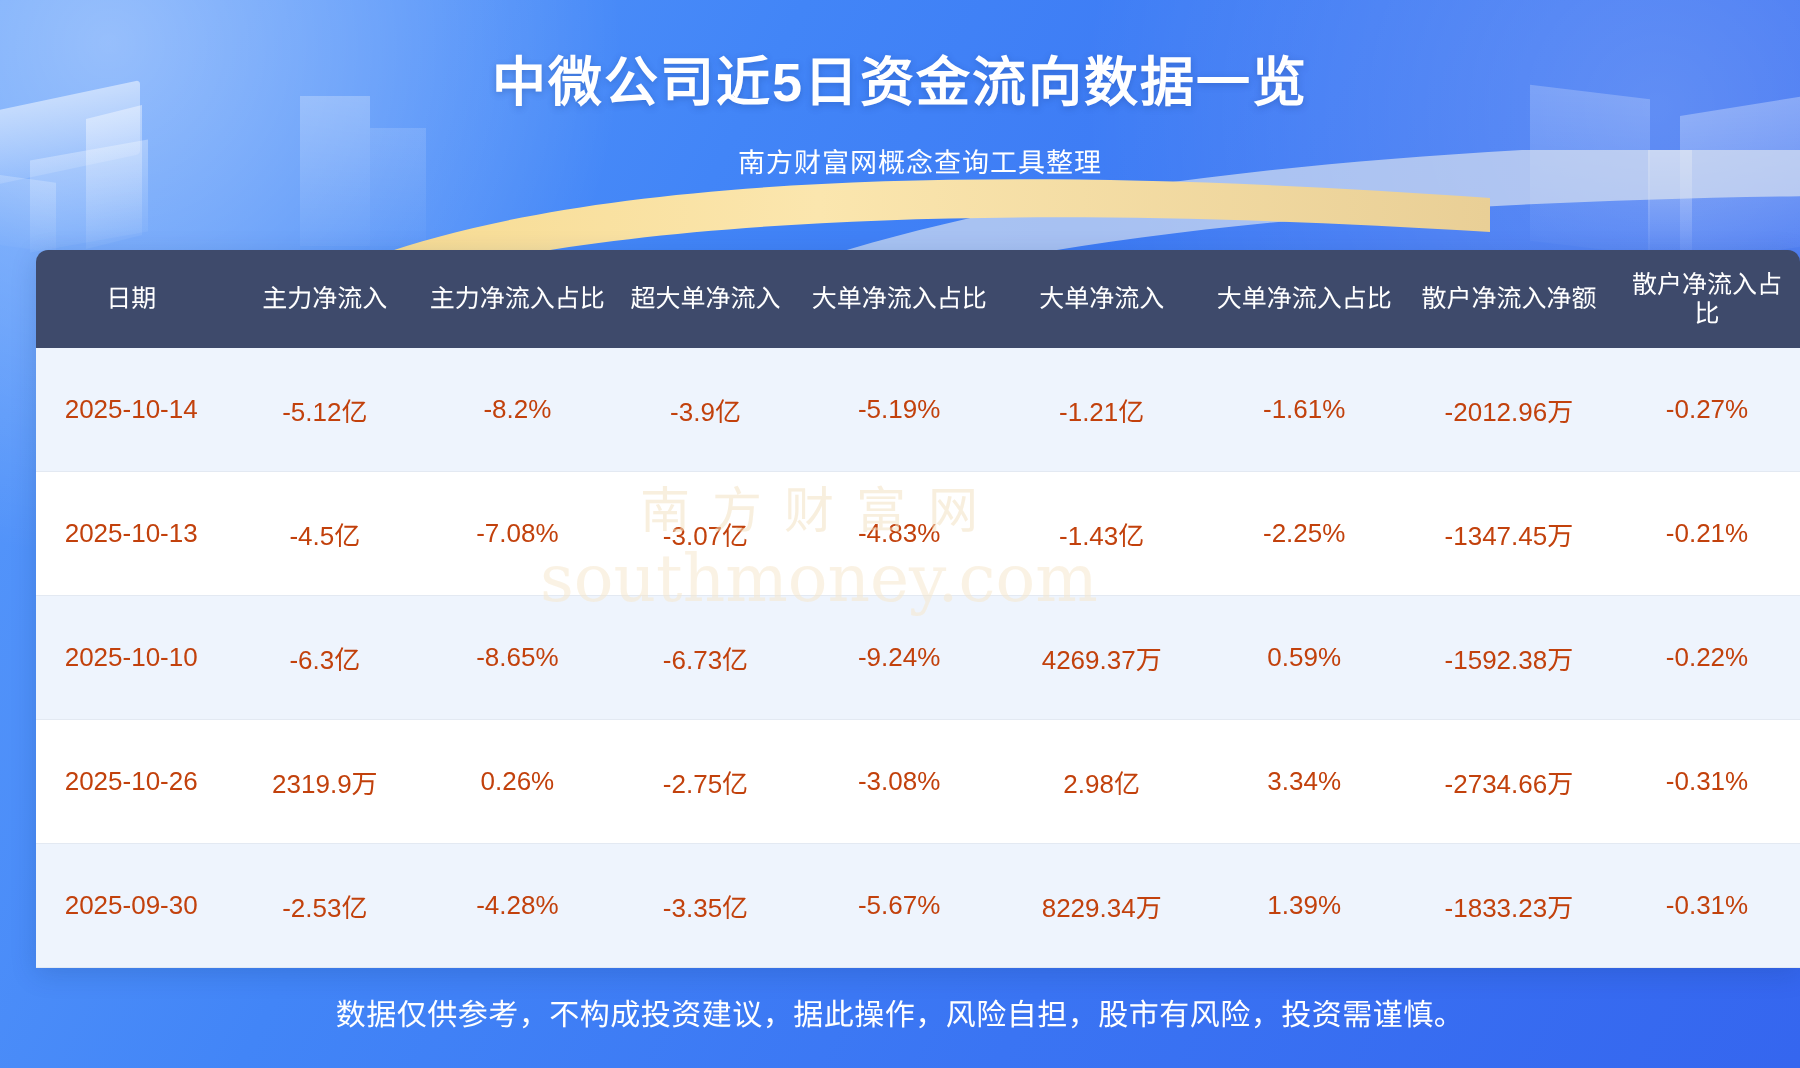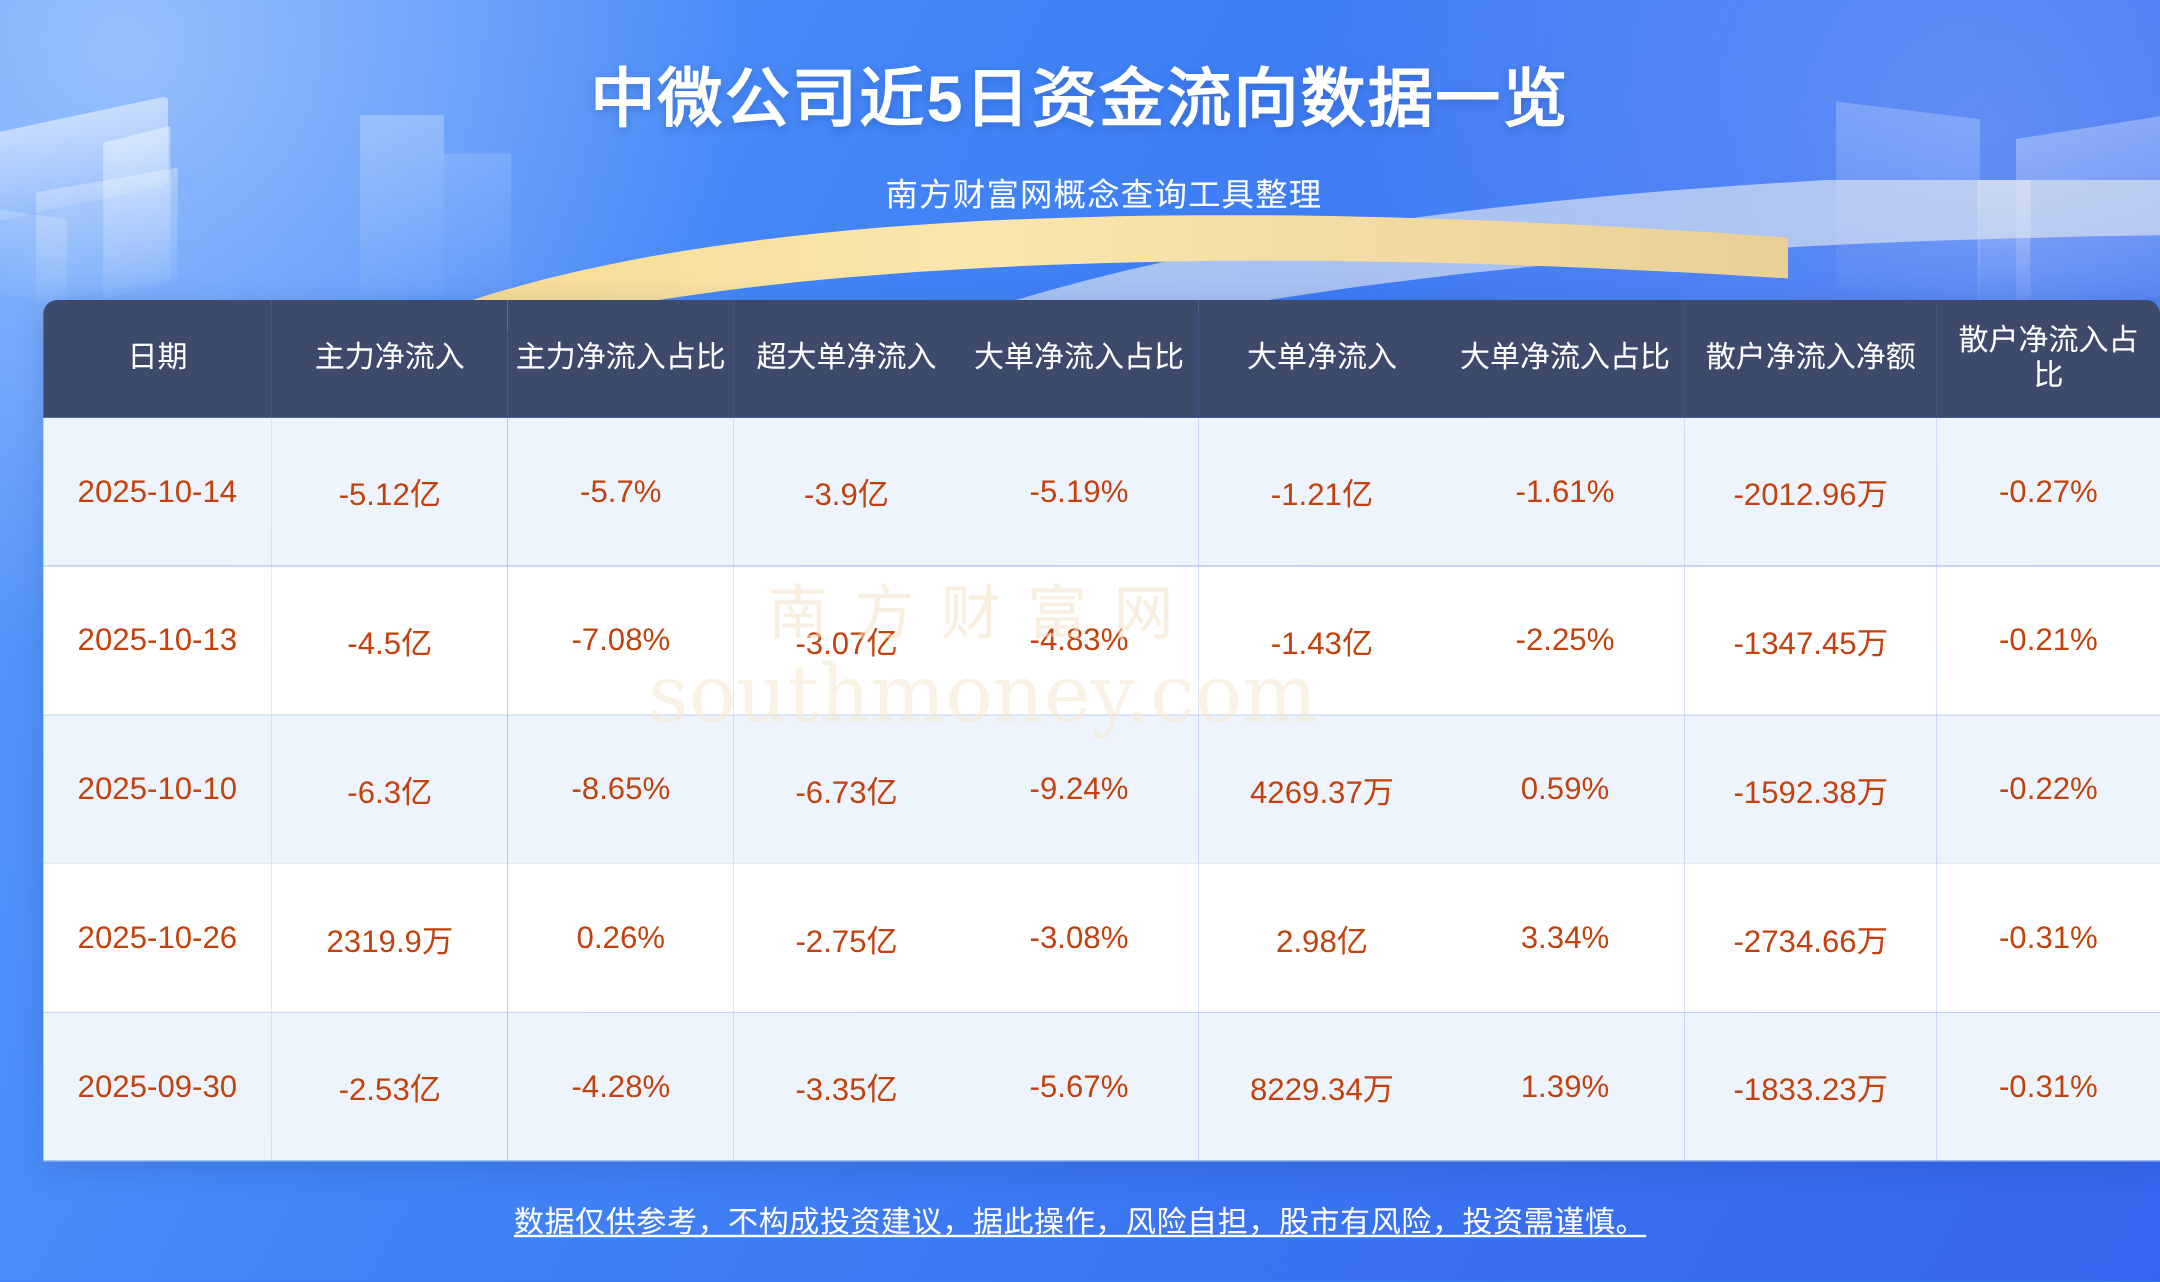--- a/index.html
+++ b/index.html
@@ -126,21 +126,21 @@
   }
   .wm-en{
     position:absolute;left:-60px;top:20px;
     font-size:66px;color:#f6e8cf;
     font-family:"DejaVu Serif","Liberation Serif",serif;
     white-space:nowrap;
   }
   
   .footer{
     position:absolute;left:0;right:0;bottom:34px;text-align:center;
-    color:#ffffff;font-size:25px;letter-spacing:.5px;text-decoration:underline;
+    color:#ffffff;font-size:30px;letter-spacing:.5px;
   }
 </style>
 </head>
 <body>
 
 <div class="stage">
 
   <div class="deco d-left-block"></div>
   <div class="deco d-l-thin"></div>
   <div class="deco d-left-block2"></div>
@@ -197,21 +197,21 @@
           <th>大单净流入</th>
           <th>大单净流入占比</th>
           <th>散户净流入净额</th>
           <th>散户净流入占比</th>
         </tr>
       </thead>
       <tbody>
         <tr>
           <td>2025-10-14</td>
           <td>-5.12亿</td>
-          <td>-5.7%</td>
+          <td>-8.2%</td>
           <td>-3.9亿</td>
           <td>-5.19%</td>
           <td>-1.21亿</td>
           <td>-1.61%</td>
           <td>-2012.96万</td>
           <td>-0.27%</td>
         </tr>
         <tr>
           <td>2025-10-13</td>
           <td>-4.5亿</td>

